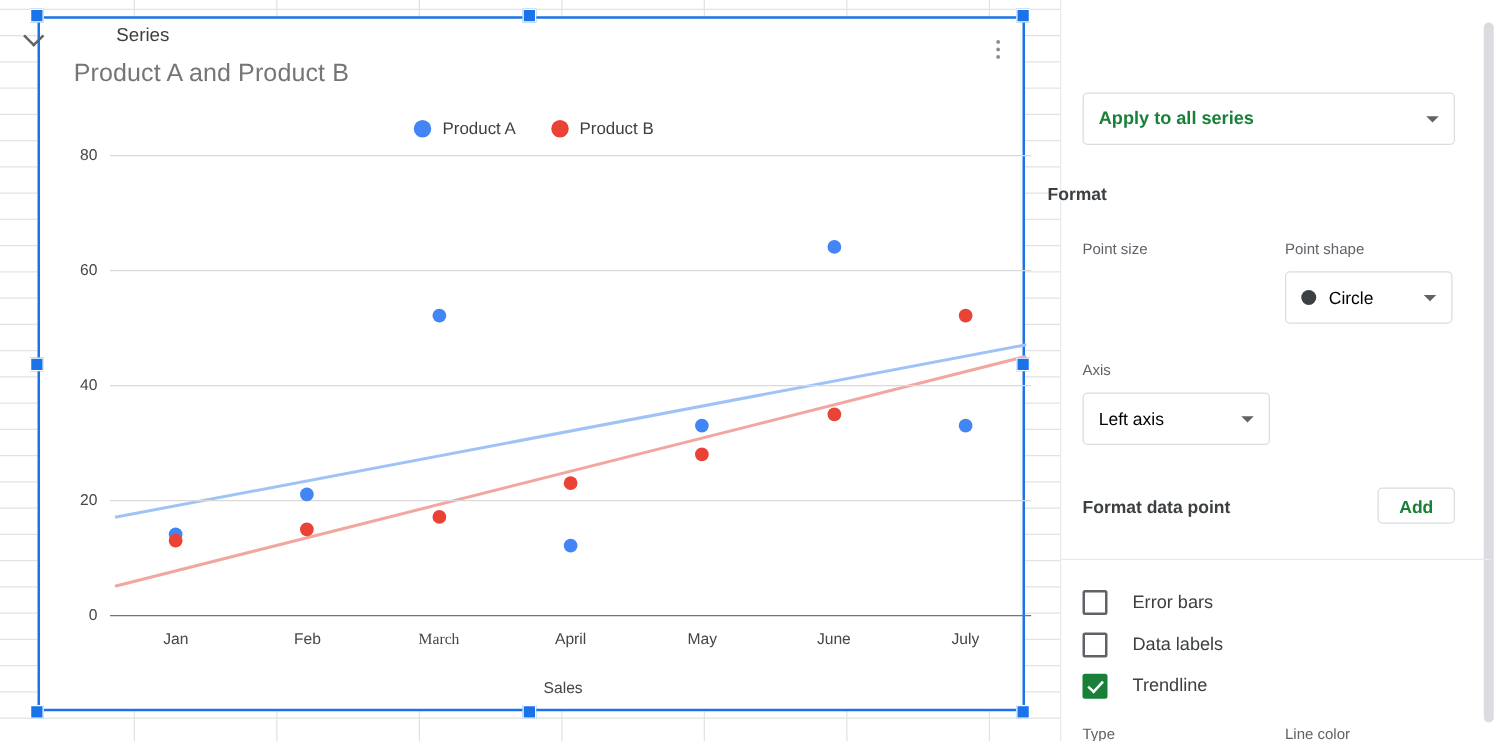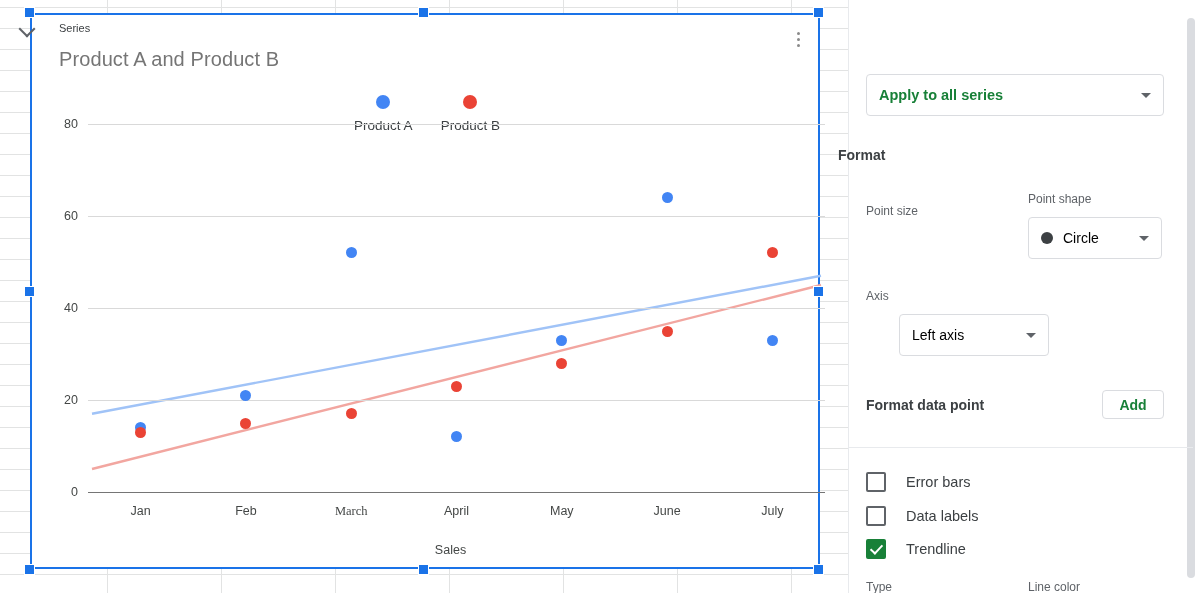--- a/index.html
+++ b/index.html
@@ -39,21 +39,21 @@
 
   .chart-title {
     position: absolute; left: 27px; top: 33px;
     font-size: 20px; color: #757575; font-weight: 400; letter-spacing: .1px;
   }
 
   .legend {
     position: absolute; top: 80px; left: 0; width: 790px;
     display: flex; justify-content: center; align-items: center; gap: 28px;
   }
-  .legend-item { display: flex; align-items: center; gap: 9px; flex-direction: column; }
+  .legend-item { display: flex; align-items: center; gap: 9px; }
   .legend-dot { width: 14px; height: 14px; border-radius: 50%; display: block; }
   .legend-label { font-size: 13.5px; color: #3c4043; }
 
   
   .plot { position: absolute; left: 0; top: 0; width: 790px; height: 556px; }
   .gridline { position: absolute; left: 56px; width: 737px; height: 1px; background: #d9d9d9; }
   .axis-line { position: absolute; left: 56px; width: 737px; height: 1px; background: #757575; }
   .ytick {
     position: absolute; right: 744px; width: 40px; text-align: right;
     font-size: 12.5px; color: #444746; transform: translateY(-7px);
@@ -82,40 +82,40 @@
   .sect-header {
     position: absolute; left: 18px; top: 18px;
     display: flex; align-items: center; gap: 21px; cursor: pointer;
   }
   .chevron { width: 20px; height: 20px; display: inline-block; position: relative; }
   .chevron::before {
     content: ""; position: absolute; left: 3px; top: 5px;
     width: 10px; height: 10px; border-right: 2px solid #5f6368;
     border-bottom: 2px solid #5f6368; transform: rotate(45deg);
   }
-  .sect-title { font-size: 11px; color: #3c4043; }
+  .sect-title { font-size: 15px; color: #3c4043; margin-left: 34px; }
 
   .dd {
     position: absolute; background: #fff; border: 1px solid #dadce0;
     border-radius: 4px; display: flex; align-items: center;
     padding: 0 12px; cursor: pointer;
   }
   .dd .dd-text { flex: 1; font-size: 14px; }
   .caret { width: 0; height: 0; border-left: 5px solid transparent;
            border-right: 5px solid transparent; border-top: 5px solid #5f6368; }
 
   .dd-apply { left: 866px; top: 74px; width: 298px; height: 42px; }
   .dd-apply .dd-text { color: #188038; font-weight: bold; font-size: 14.5px; }
 
   .label-sm { position: absolute; font-size: 12px; color: #5f6368; }
   .heading-b { position: absolute; font-size: 14px; font-weight: bold; color: #3c4043; }
 
   .dd-size  { left: 866px; top: 217px; width: 150px; height: 42px; }
   .dd-shape { left: 1028px; top: 217px; width: 134px; height: 42px; }
-  .dd-axis  { left: 866px; top: 314px; width: 150px; height: 42px; margin-left: 33px; }
+  .dd-axis  { left: 866px; top: 314px; width: 150px; height: 42px; }
   .shape-dot { width: 12px; height: 12px; border-radius: 50%; background: #3c4043; margin-right: 10px; }
 
   .add-btn {
     position: absolute; left: 1102px; top: 390px; width: 62px; height: 29px;
     border: 1px solid #dadce0; border-radius: 4px; background: #fff;
     color: #188038; font-size: 14px; font-weight: bold;
     display: flex; align-items: center; justify-content: center; cursor: pointer;
   }
 
   .divider { position: absolute; left: 848px; top: 447px; width: 345px; height: 1px; background: #e8eaed; }
@@ -253,21 +253,21 @@
     <span class="sect-title">Series</span>
   </div>
 
   <div class="dd dd-apply">
     <span class="dd-text">Apply to all series</span>
     <span class="caret"></span>
   </div>
 
   <div class="heading-b" style="left:838px; top:147px;">Format</div>
 
-  <div class="label-sm" style="left:866px; top:192px;margin-top:12px;">Point size</div>
+  <div class="label-sm" style="left:866px; top:192px;">Point size</div>
 
   <div class="label-sm" style="left:1028px; top:192px;">Point shape</div>
   <div class="dd dd-shape">
     <span class="shape-dot"></span>
     <span class="dd-text">Circle</span>
     <span class="caret"></span>
   </div>
 
   <div class="label-sm" style="left:866px; top:289px;">Axis</div>
   <div class="dd dd-axis">

